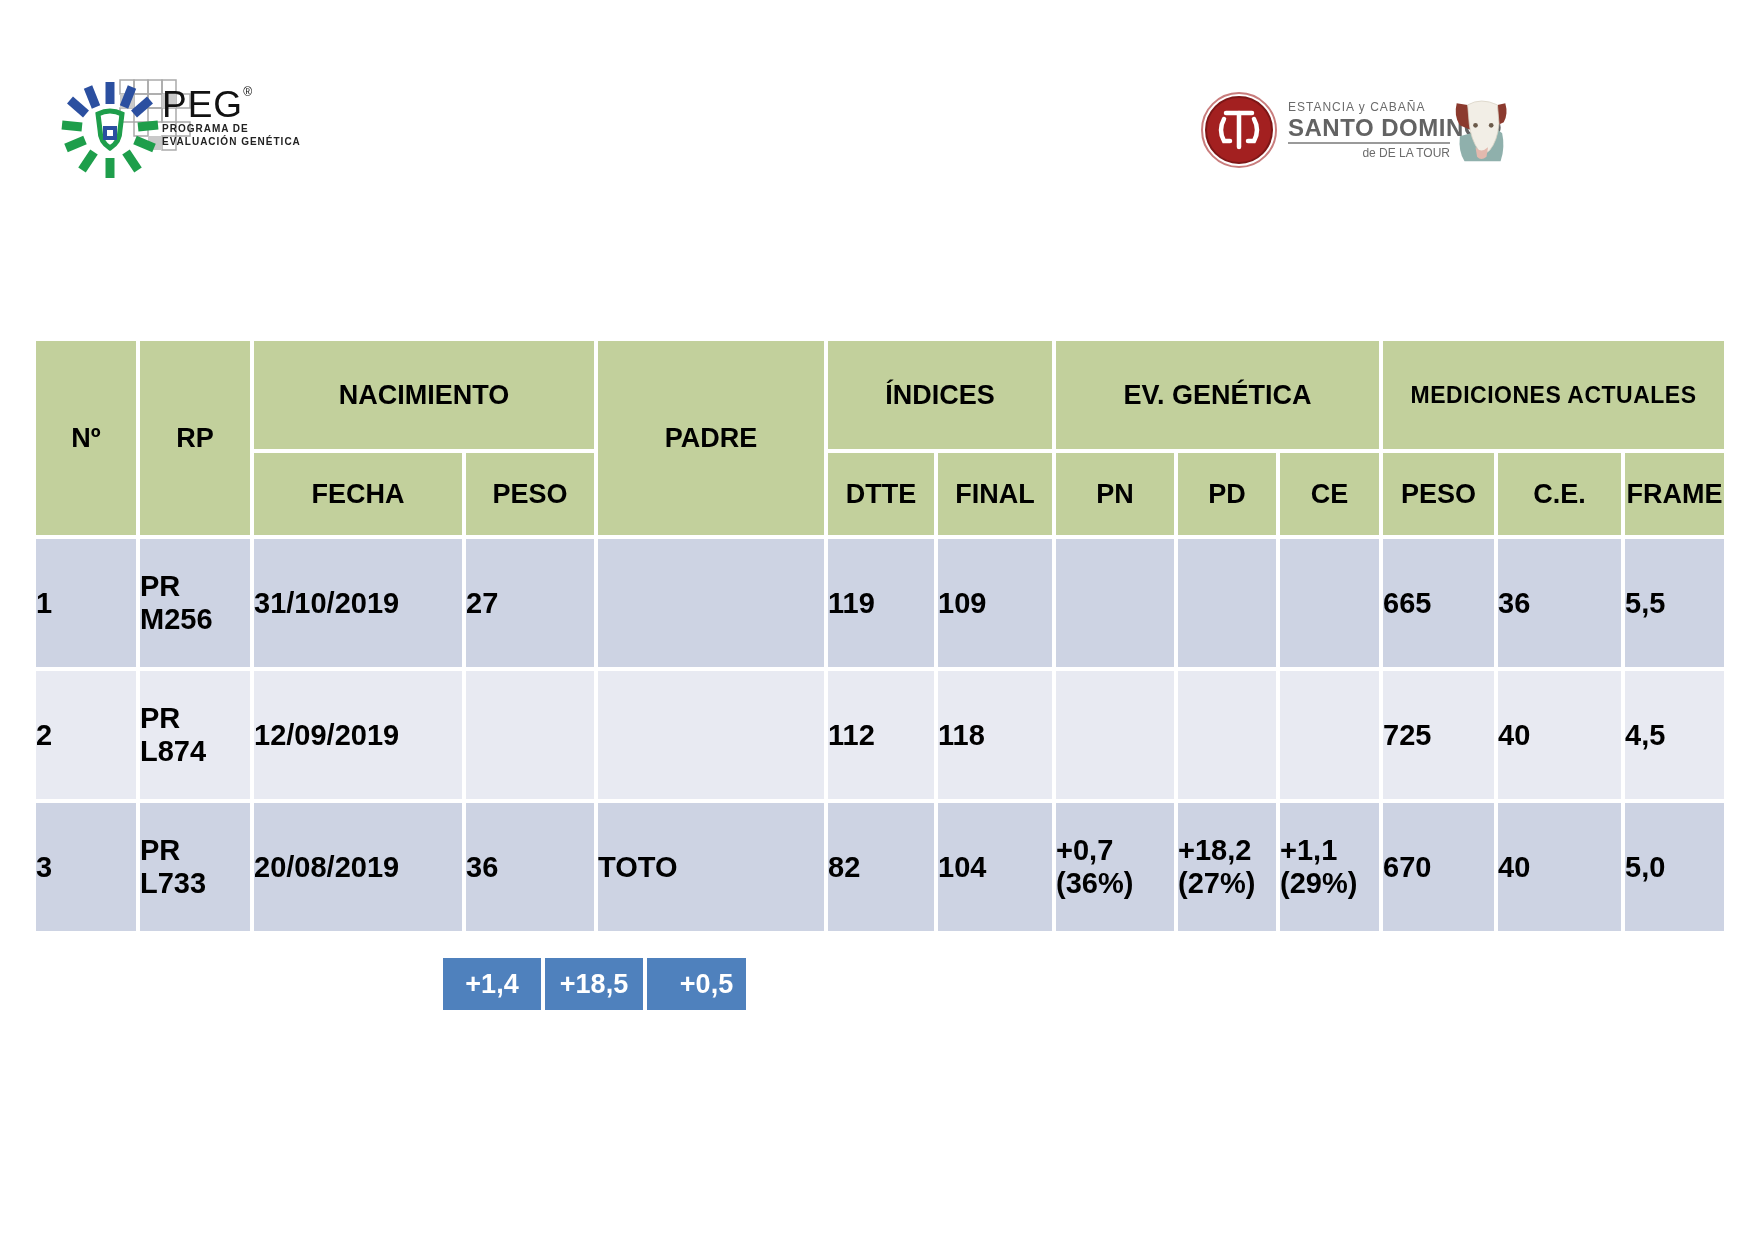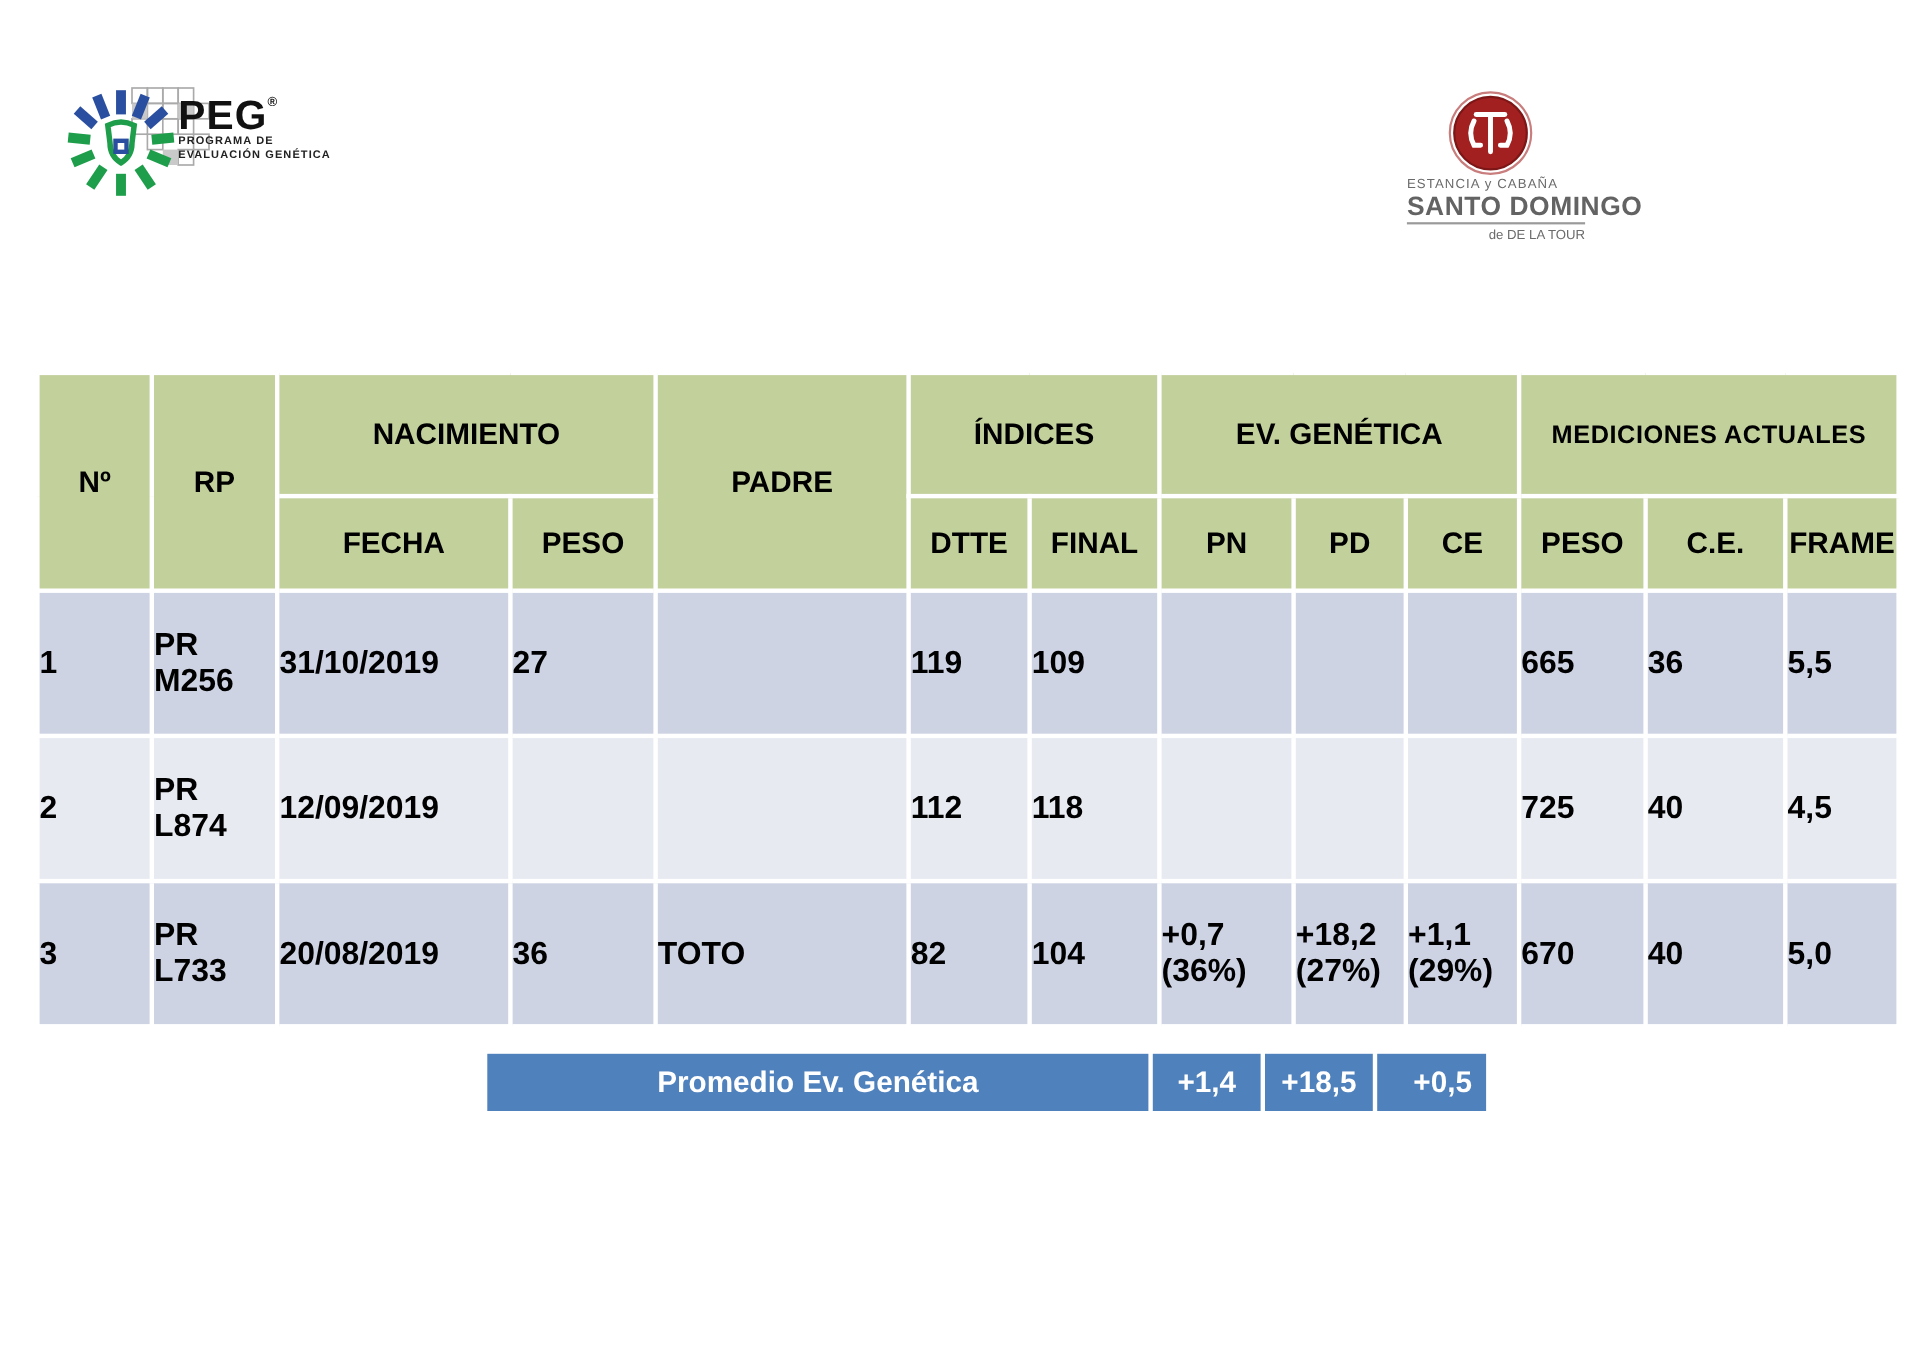--- a/index.html
+++ b/index.html
@@ -12,26 +12,26 @@
   *{box-sizing:border-box;}
   html,body{margin:0;padding:0;background:#fff;}
   body{width:1755px;height:1240px;font-family:"Liberation Sans",sans-serif;}
   .page{position:relative;width:1755px;height:1240px;overflow:hidden;background:#fff;}
 
   
   .peg-logo{position:absolute;left:60px;top:76px;width:260px;height:110px;}
   .peg-grid{position:absolute;left:58px;top:2px;z-index:0;}
   .peg-icon{position:absolute;left:0;top:4px;z-index:2;}
   .peg-text{position:absolute;left:102px;top:10px;z-index:1;text-align:left;}
-  .peg-acronym{font-size:37px;font-weight:bold;color:#111;letter-spacing:1px;line-height:1;}
+  .peg-acronym{font-size:37px;font-weight:normal;color:#111;letter-spacing:1px;line-height:1;}
   .peg-reg{font-size:12px;vertical-align:top;}
   .peg-sub{font-size:10px;font-weight:bold;color:#222;letter-spacing:1px;line-height:1.25;}
   .peg-brand{position:absolute;left:62px;top:68px;z-index:2;font-family:"Liberation Serif",serif;font-size:40px;color:#2e2e2e;letter-spacing:1px;line-height:1;}
 
-  .sd-logo{position:absolute;left:1200px;top:82px;width:310px;height:95px;display:flex;align-items:center;flex-direction:column;}
+  .sd-logo{position:absolute;left:1200px;top:82px;width:310px;height:95px;display:flex;align-items:center;}
   .sd-circle{flex:0 0 auto;}
   .sd-text{margin-left:10px;width:162px;color:#6b6b6b;}
   .sd-line1{font-size:12px;letter-spacing:1px;white-space:nowrap;}
   .sd-line2{font-size:24px;font-weight:bold;letter-spacing:0.5px;white-space:nowrap;color:#636363;}
   .sd-line3{font-size:12px;text-align:right;border-top:2px solid #9a9a9a;padding-top:2px;white-space:nowrap;}
   .sd-cow{margin-left:2px;}
 
   
   .banner{position:absolute;left:36px;top:230px;width:1684px;height:105px;
     background:var(--banner-green);color:#fff;display:flex;align-items:center;justify-content:center;
@@ -226,19 +226,18 @@
       <td class="pre">+1,1
 (29%)</td>
       <td>670</td>
       <td>40</td>
       <td>5,0</td>
     </tr>
   </tbody>
     </table>
 
   <div class="summary">
-    <div class="sum-cell sum-label">Promedio Ev. Genética</div>
     <div class="sum-cell sum-pn">+1,4</div>
     <div class="sum-cell sum-pd">+18,5</div>
     <div class="sum-cell sum-ce">+0,5</div>
   </div>
 
 </div>
 
 </body></html>

